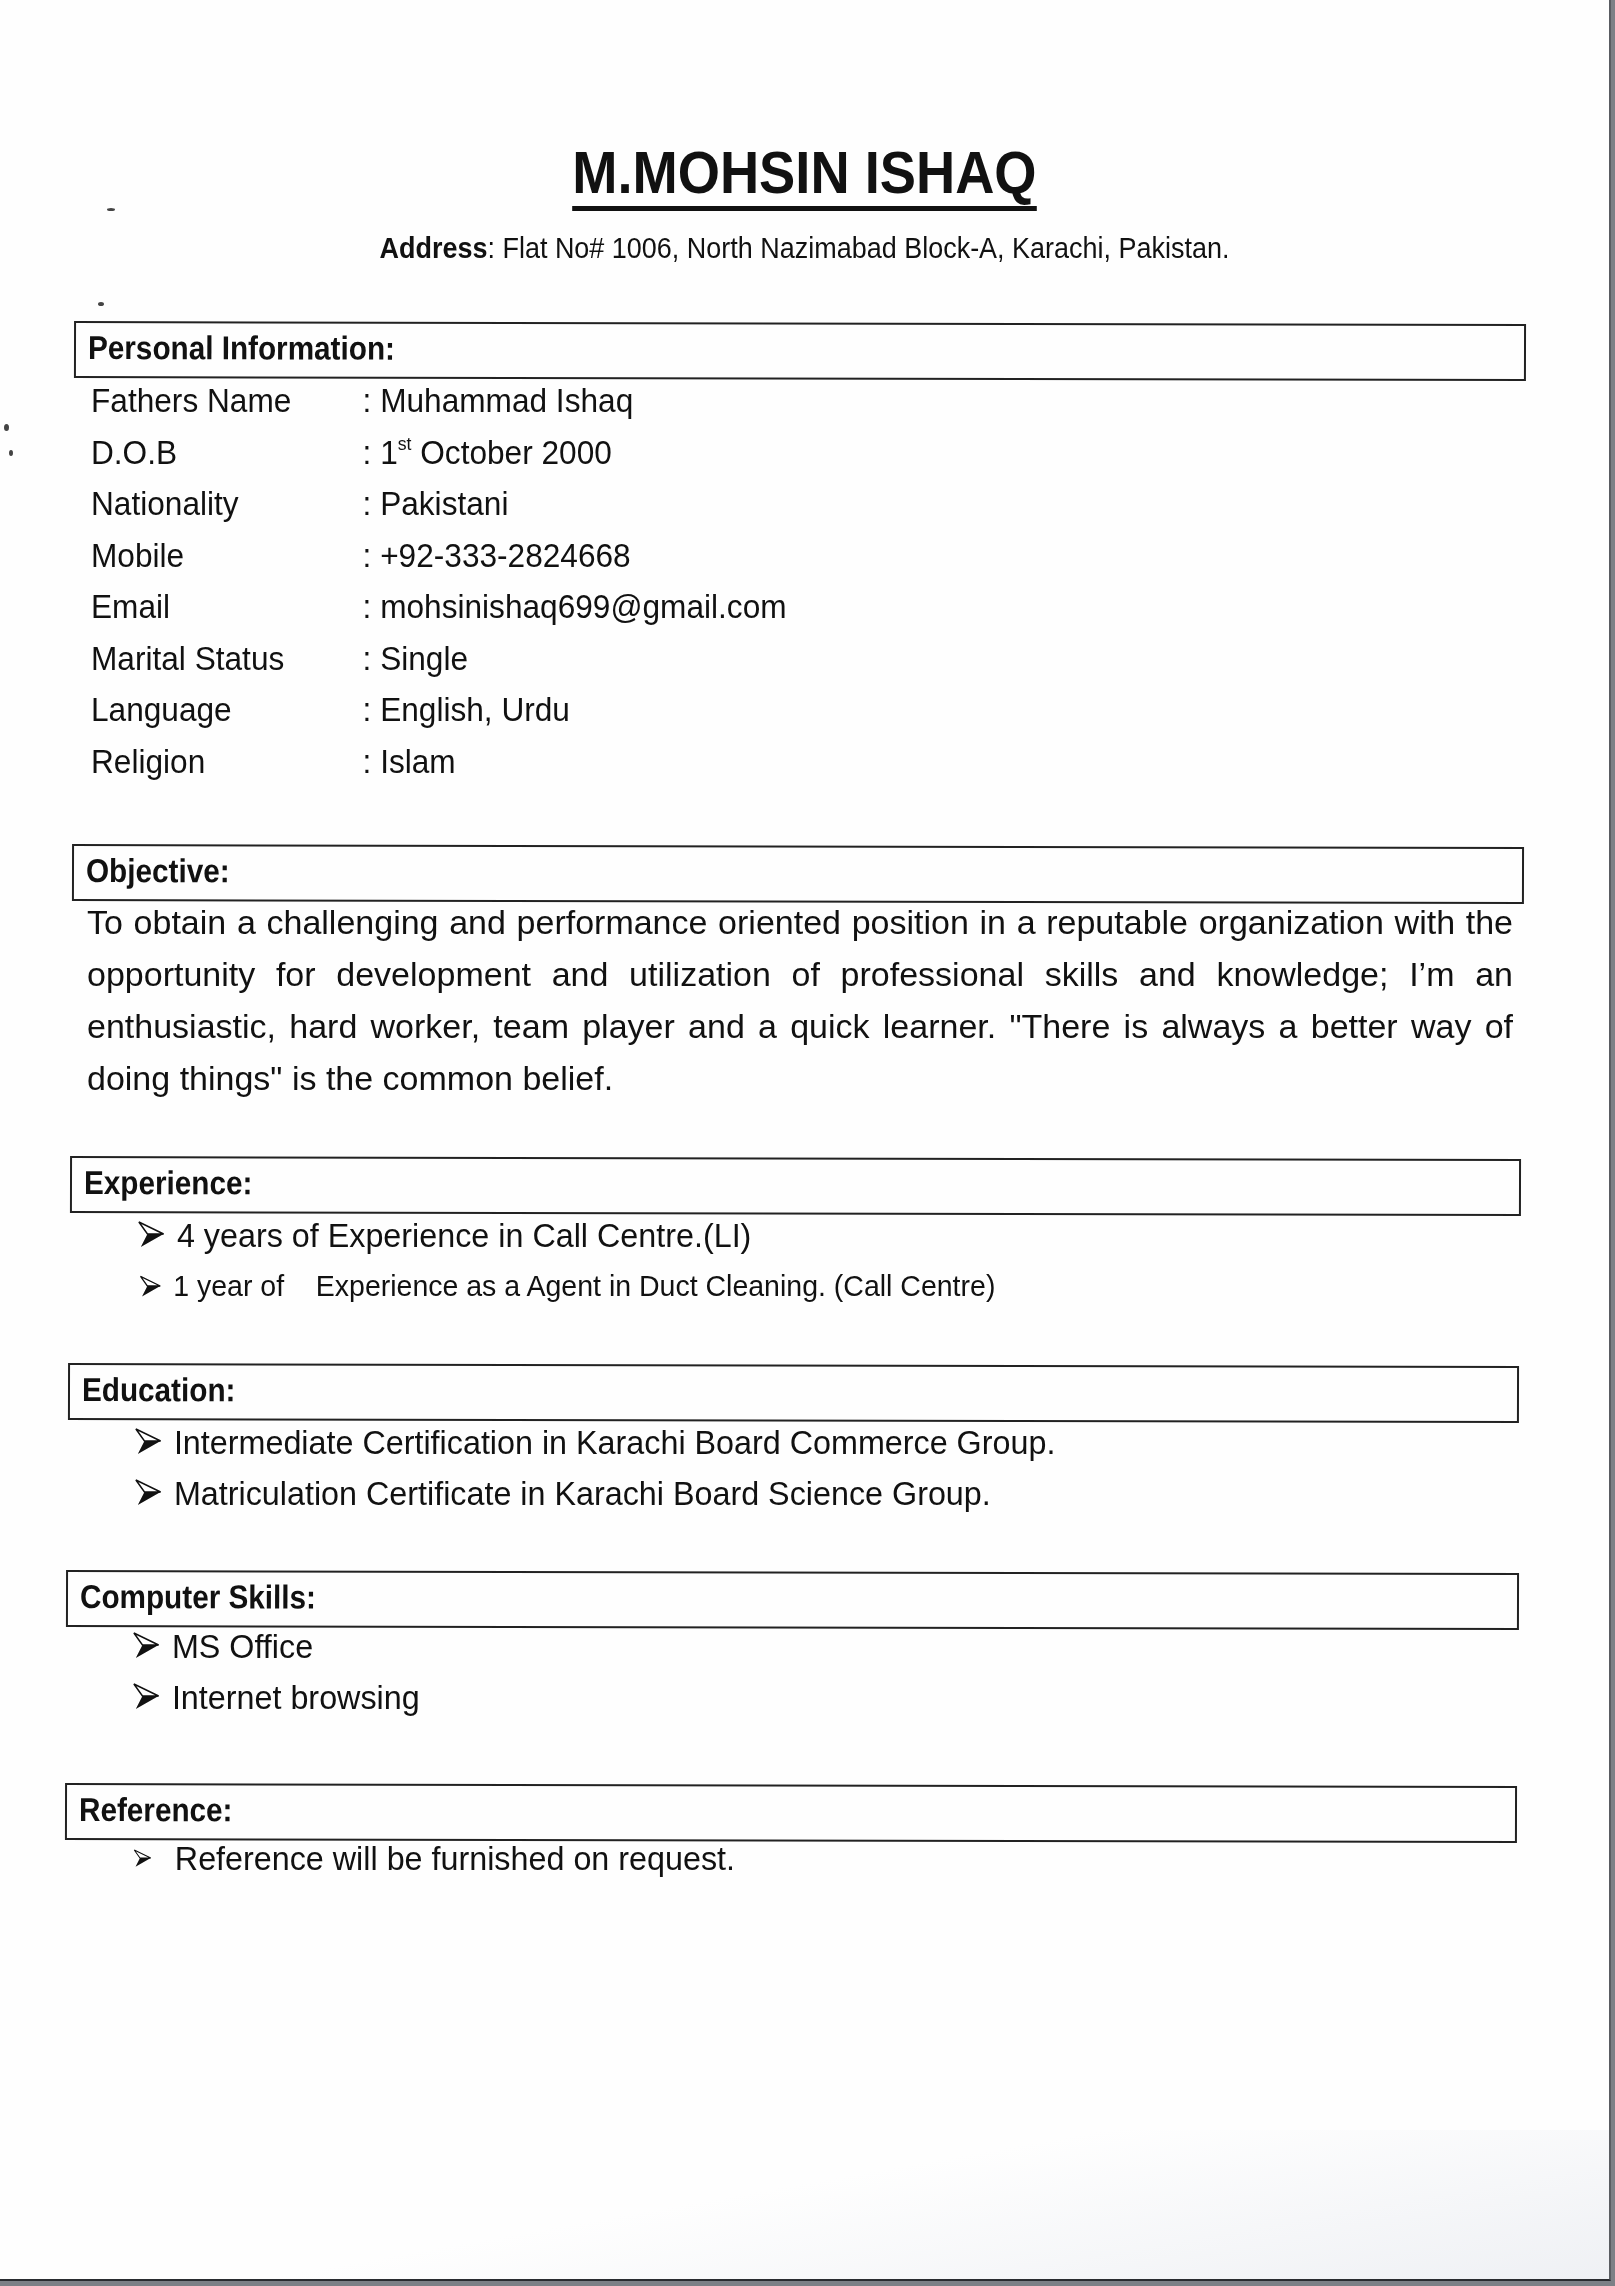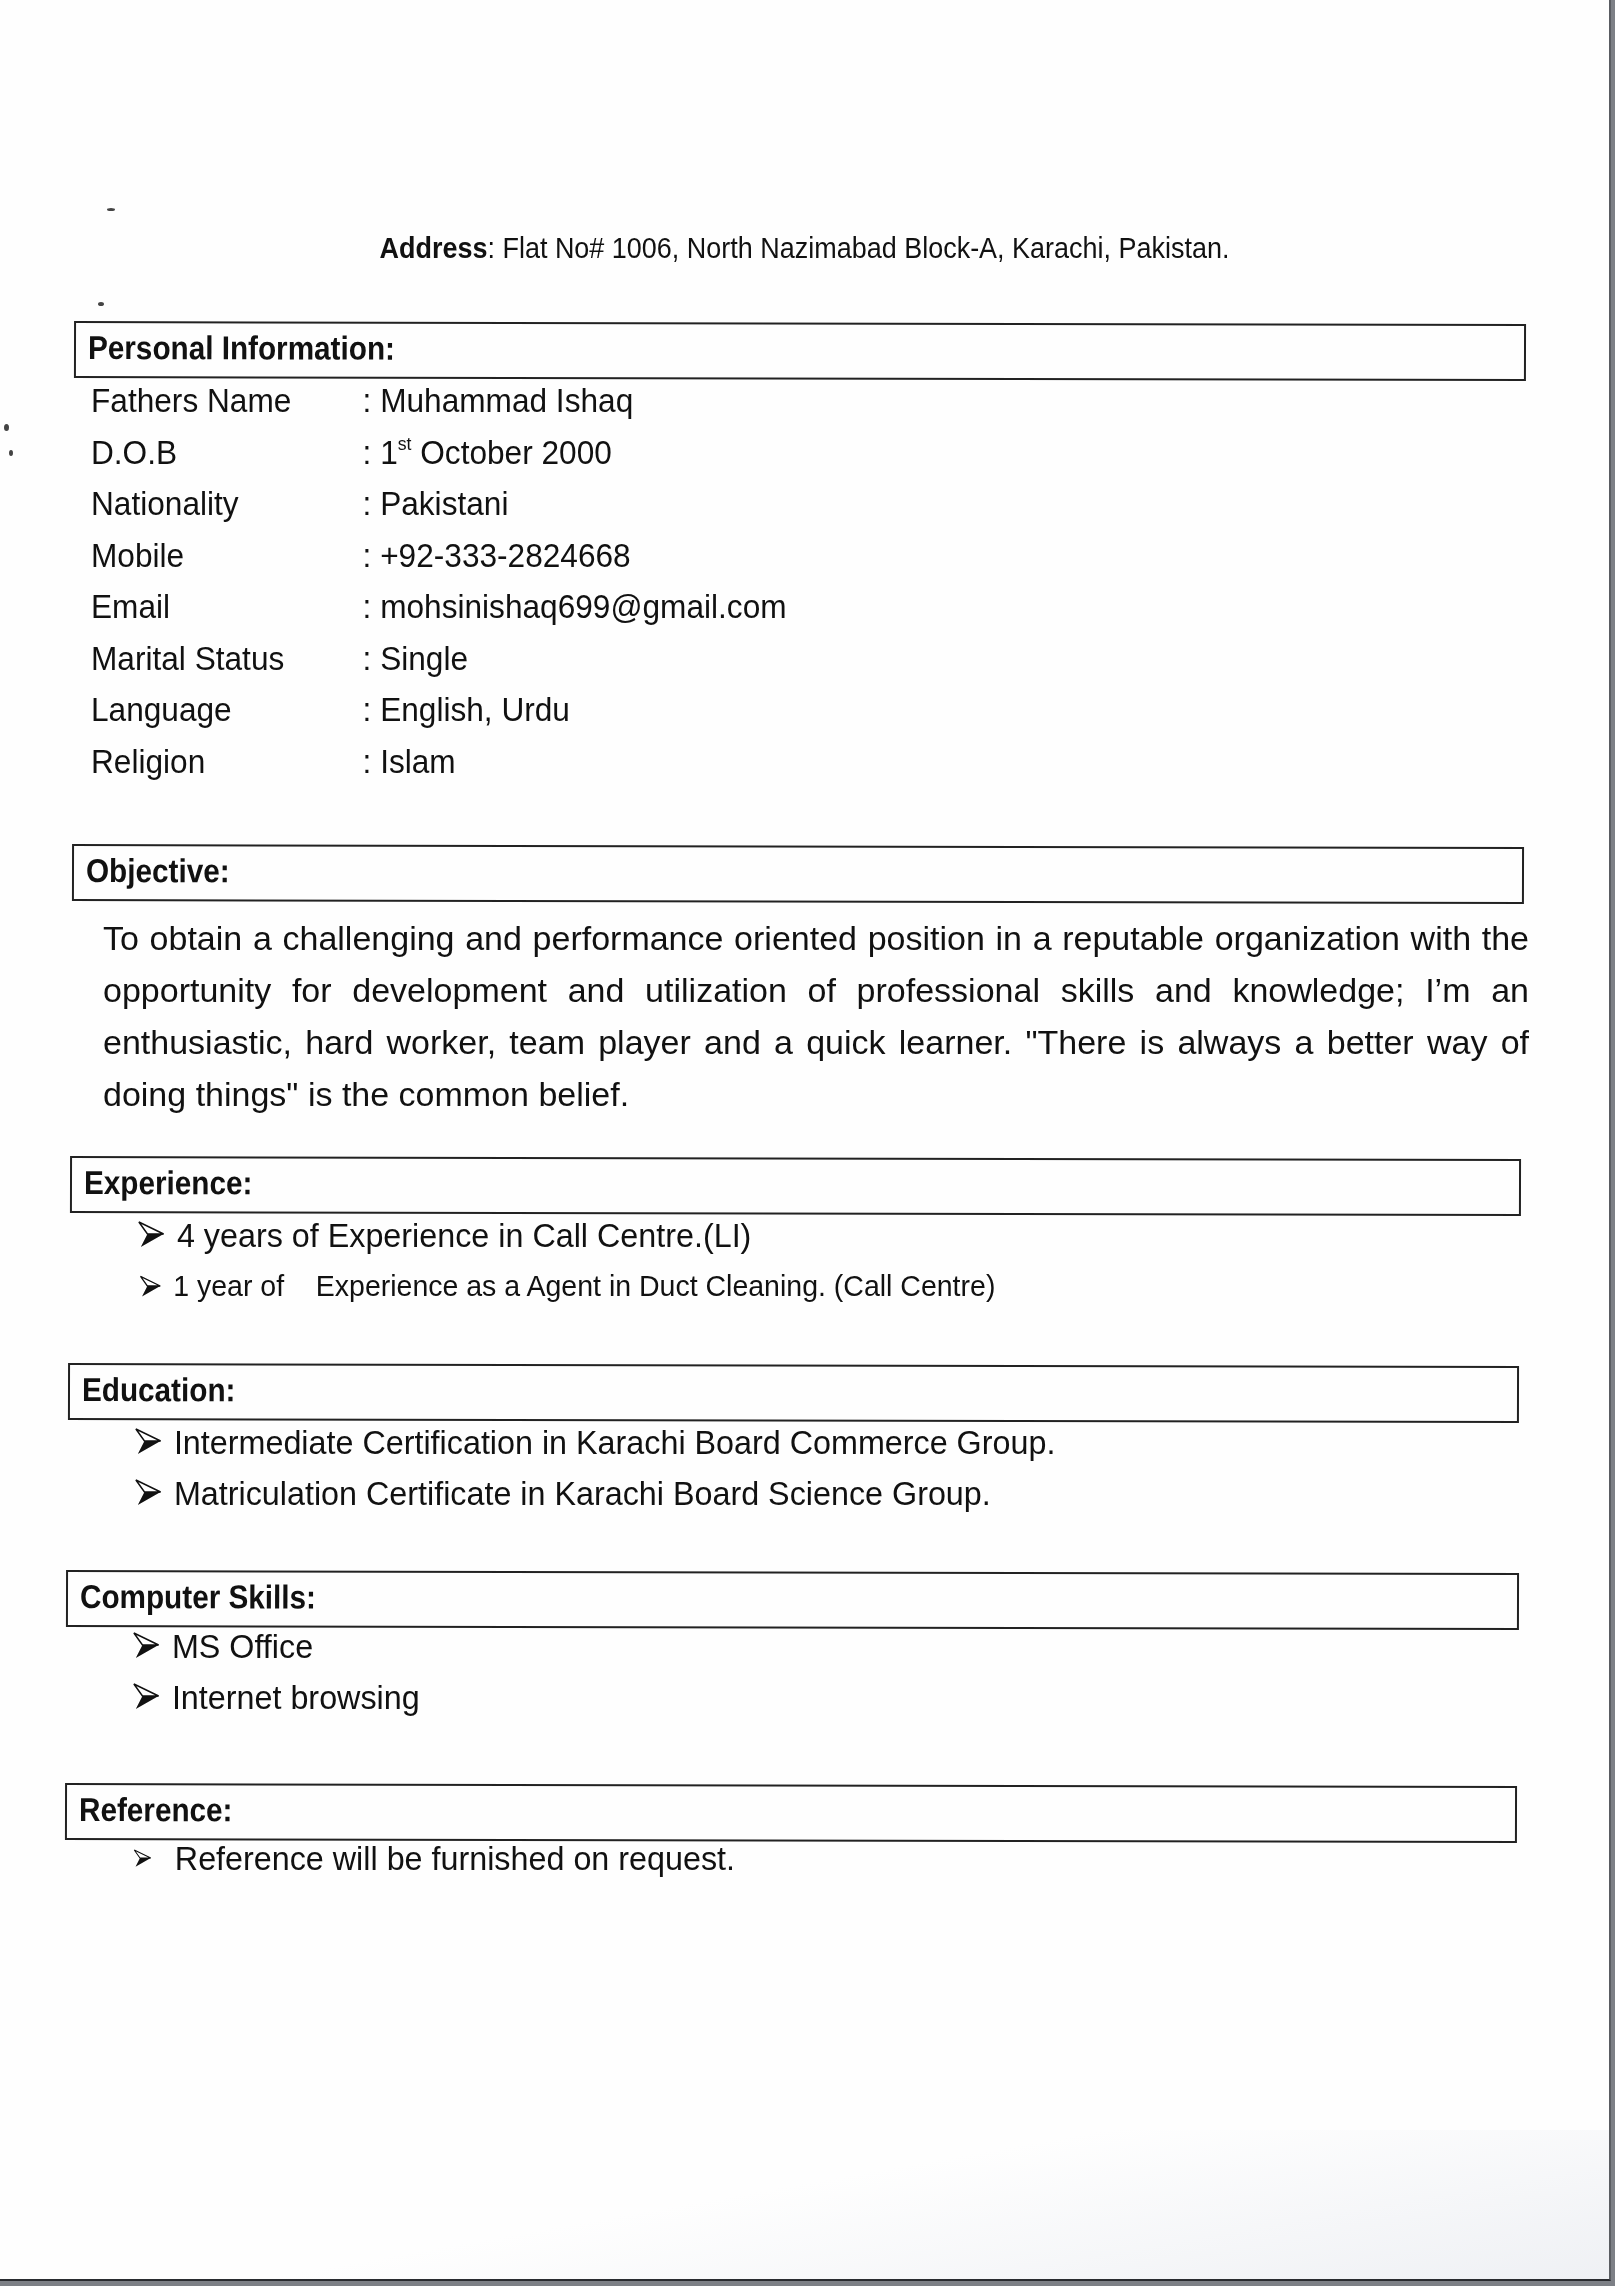--- a/index.html
+++ b/index.html
@@ -91,21 +91,21 @@
     .info-value sup { font-size: 19px; vertical-align: 14px; line-height: 0; }
 
     .objective {
       position: absolute;
       left: 87px;
       width: 1426px;
       top: 896px;
       font-size: 34px;
       line-height: 52px;
       text-align: justify;
-      margin: 16px;
+      margin: 0;
       transform: scaleX(1);
     }
 
     .bullet-row {
       position: absolute;
       white-space: nowrap;
       font-size: 34px;
       transform-origin: left center;
       transform: scaleX(0.95);
     }
@@ -122,20 +122,23 @@
 </head>
 <body>
 
 <div class="page">
 
   <div class="speck" style="left:107px;top:208px;width:8px;height:3px;"></div>
   <div class="speck" style="left:98px;top:302px;width:6px;height:4px;"></div>
   <div class="speck" style="left:4px;top:424px;width:5px;height:7px;"></div>
   <div class="speck" style="left:9px;top:450px;width:4px;height:6px;"></div>
 
+  <h1 class="name">
+    <span>M.MOHSIN ISHAQ</span>
+  </h1>
   <div class="address">
     <b>Address</b><span>: Flat No# 1006, North Nazimabad Block-A, Karachi, Pakistan.</span>
   </div>
 
   <div class="section-box" style="left:74px;top:321px;width:1452px;transform:rotate(0.12deg);">
     <div class="section-title">Personal Information:</div>
   </div>
 
   <div class="info-row" style="top:381px;">
     <span class="info-label">Fathers Name</span><span class="info-value">: Muhammad Ishaq</span>

